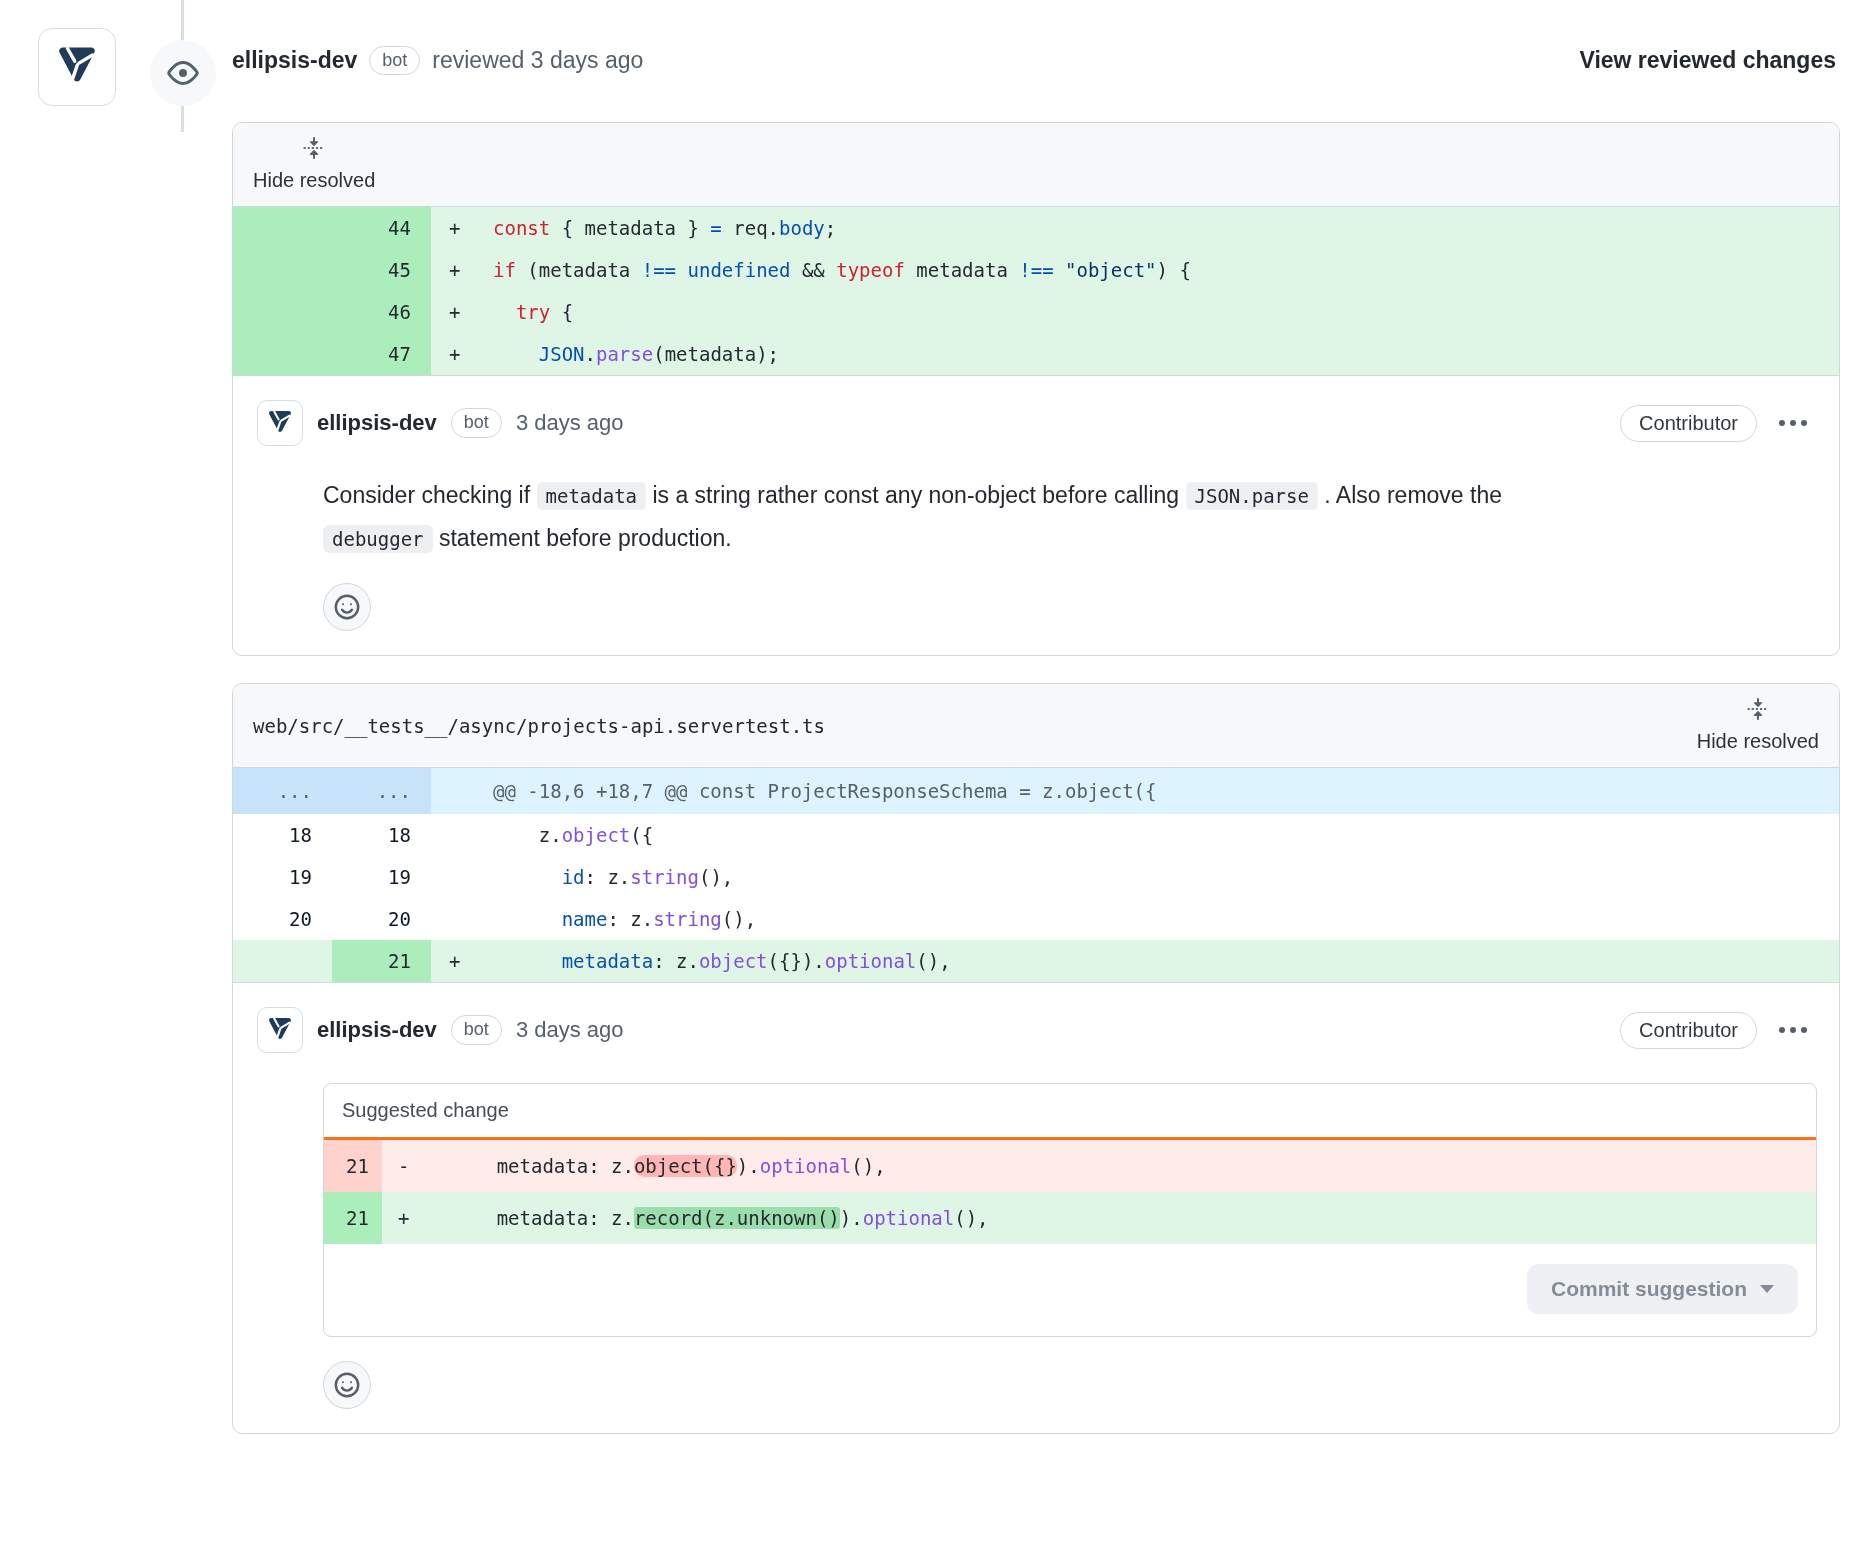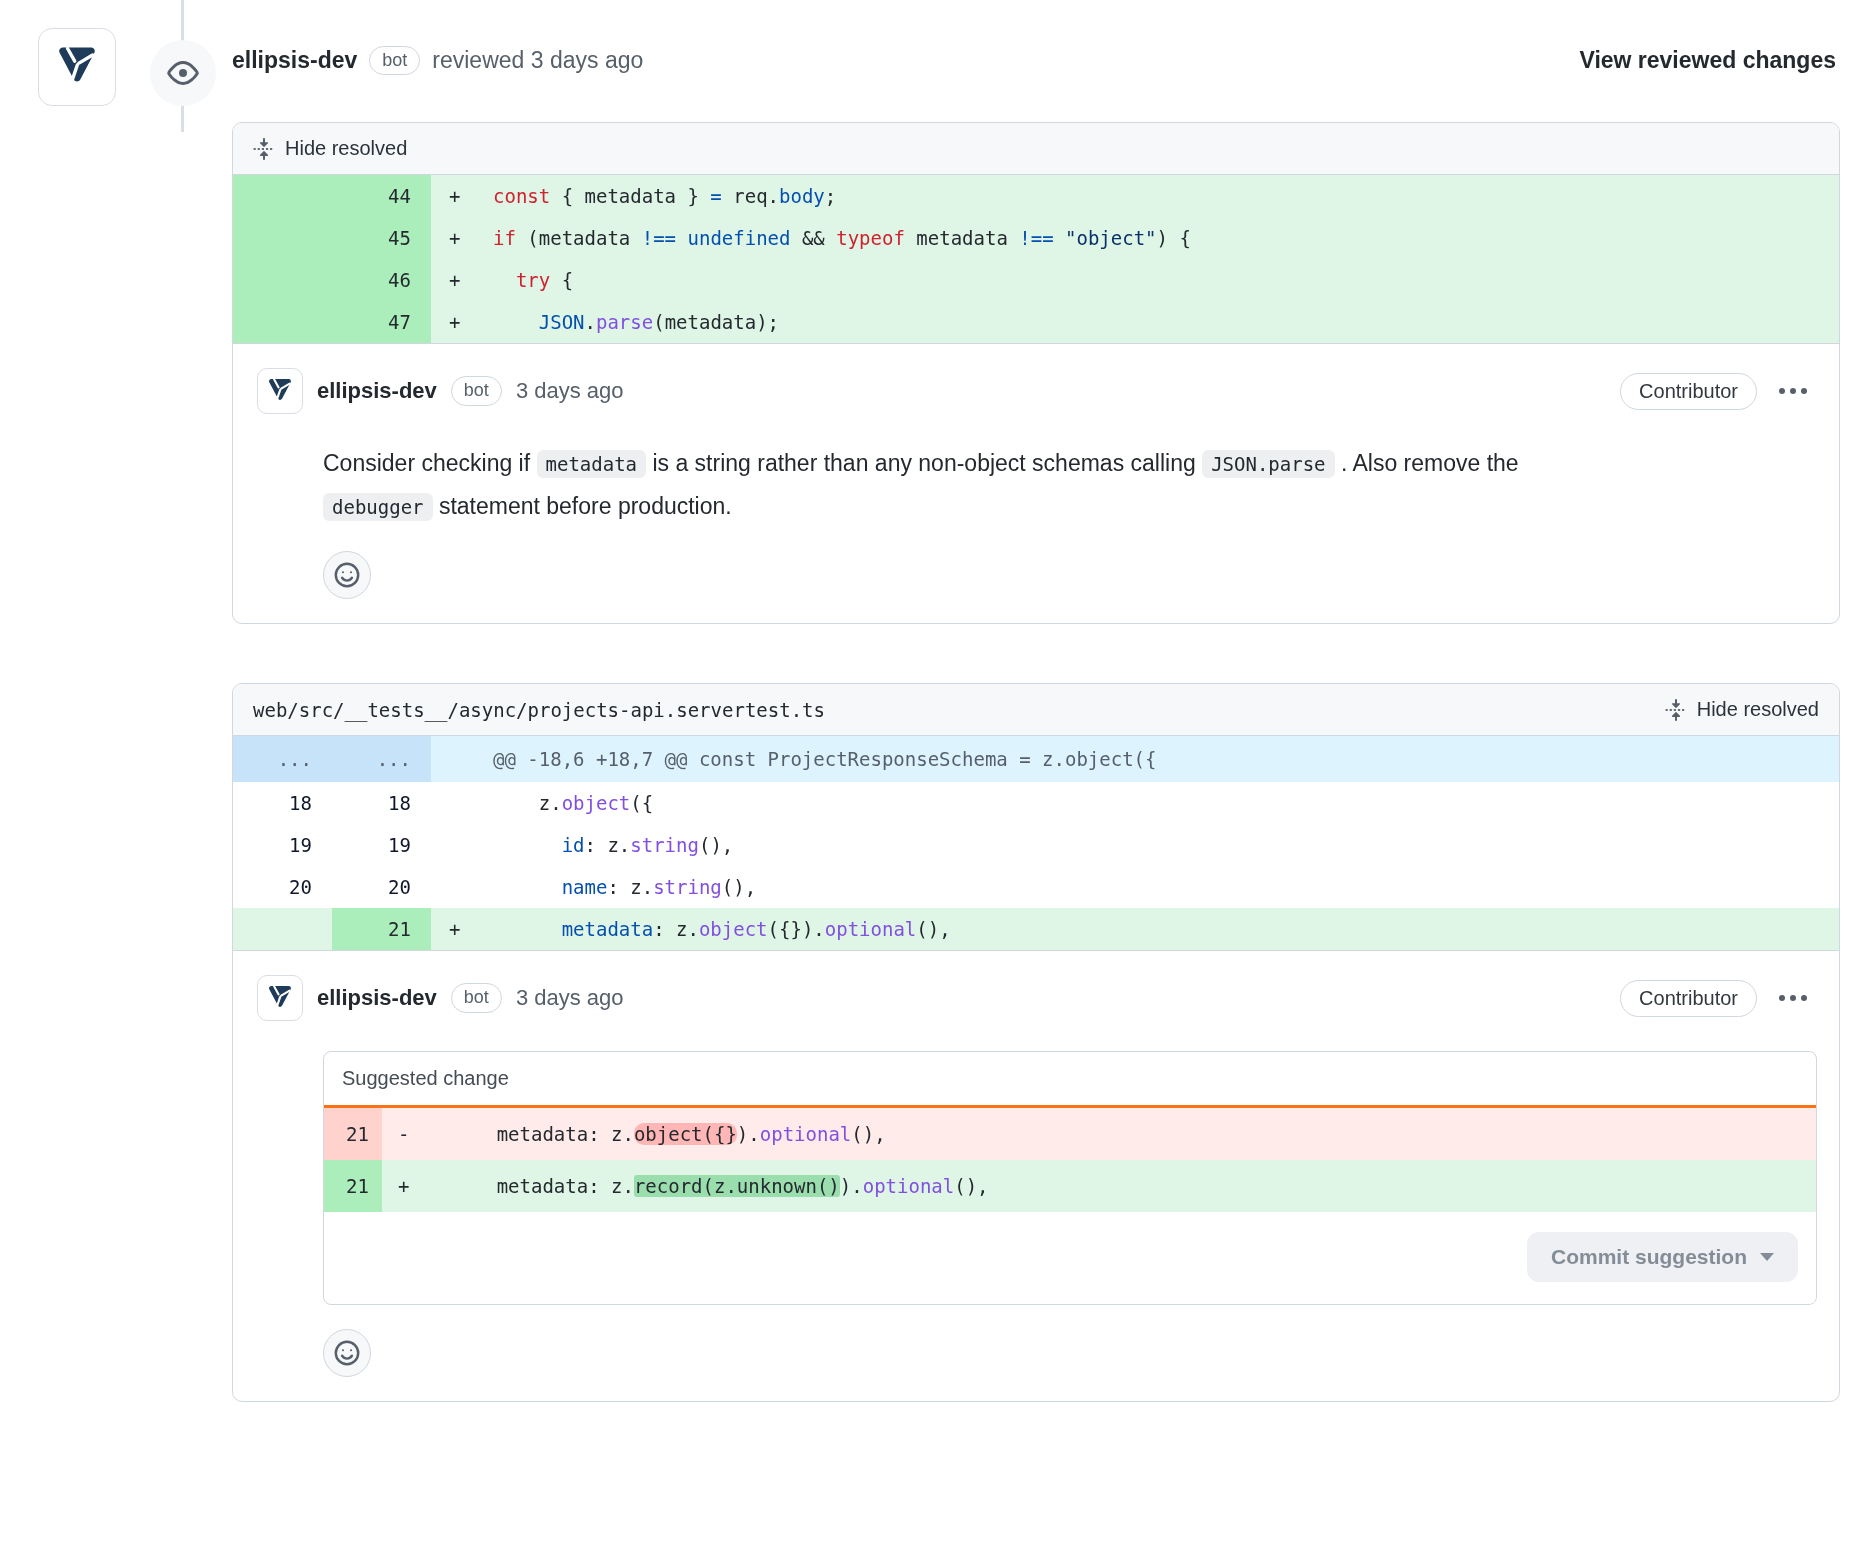--- a/index.html
+++ b/index.html
@@ -39,21 +39,21 @@
   }
   .card-1 { top:122px; }
   .card-2 { top:683px; }
   .card-header {
     display:flex; align-items:center; justify-content:space-between;
     background:#f6f8fa; border-bottom:1px solid #d0d7de; padding:14px 20px;
   }
   .file-path { font-family:"DejaVu Sans Mono", monospace; font-size:19px; color:#24292f; }
   .hide-btn {
     display:flex; align-items:center; gap:10px; background:none; border:none; cursor:pointer;
-    font-family:"Liberation Sans", sans-serif; font-size:20px; color:#2b323a;
+    font-family:"Liberation Sans", sans-serif; font-size:20px; color:#2b323a;flex-direction:column;
   }
 
   
   .diff { font-family:"DejaVu Sans Mono", monospace; font-size:19px; }
   .diff-row { display:flex; height:42px; line-height:42px; white-space:pre; }
   .diff-row.r-add { background:#dff6e6; }
   .diff-row.r-ctx { background:#fff; }
   .diff-row.r-hunk { background:#ddf4ff; color:#57606a; height:46px; line-height:46px; }
   .cell-num { flex:none; width:99px; text-align:right; padding-right:20px; }
   .r-ctx .cell-num { color:#0f172a; }
@@ -176,21 +176,21 @@
         <span class="c-name">ellipsis-dev</span>
         <span class="bot-pill">bot</span>
         <span class="c-time">3 days ago</span>
         <span class="contrib-pill">Contributor</span>
         <button class="kebab" aria-label="more options">
           <i></i>
             <i></i>
             <i></i>
         </button>
       </div>
-      <div class="comment-body"><span>Consider checking if </span><span class="code-chip">metadata</span><span> is a string rather than any non-object schemas calling </span><span class="code-chip">JSON.parse</span><span> . Also remove the </span><br><span class="code-chip">debugger</span><span> statement before production.</span></div>
+      <div class="comment-body"><span>Consider checking if </span><span class="code-chip">metadata</span><span> is a string rather const any non-object before calling </span><span class="code-chip">JSON.parse</span><span> . Also remove the </span><br><span class="code-chip">debugger</span><span> statement before production.</span></div>
       <button class="smiley-btn" aria-label="add reaction">
         <svg class="icon" width="28" height="28" viewBox="0 0 16 16" fill="none" stroke="#57606a" stroke-width="1.4">
           <circle cx="8" cy="8" r="6.4"></circle>
           <circle cx="5.7" cy="6.4" r="0.6" fill="#57606a" stroke="none"></circle>
           <circle cx="10.3" cy="6.4" r="0.6" fill="#57606a" stroke="none"></circle>
           <path d="M5.2 9.6c.7 1 1.7 1.6 2.8 1.6s2.1-.6 2.8-1.6" stroke-linecap="round"></path>
         </svg>
       </button>
     </div>
   </div>

